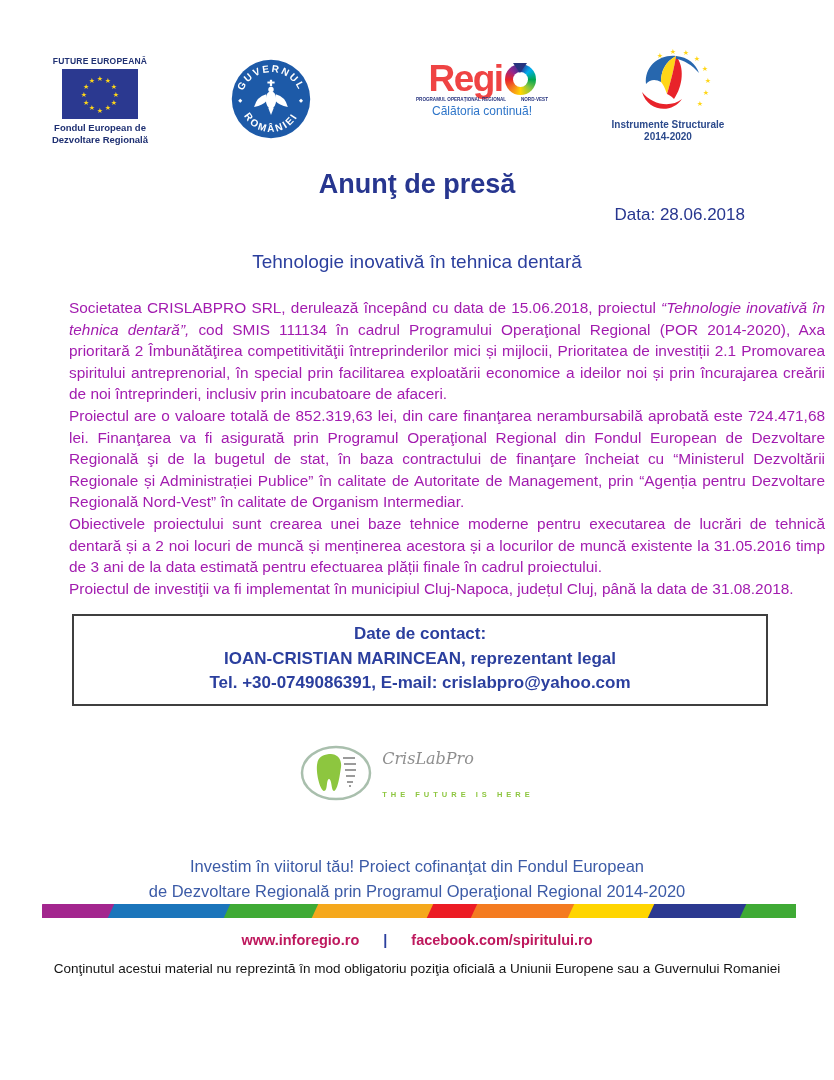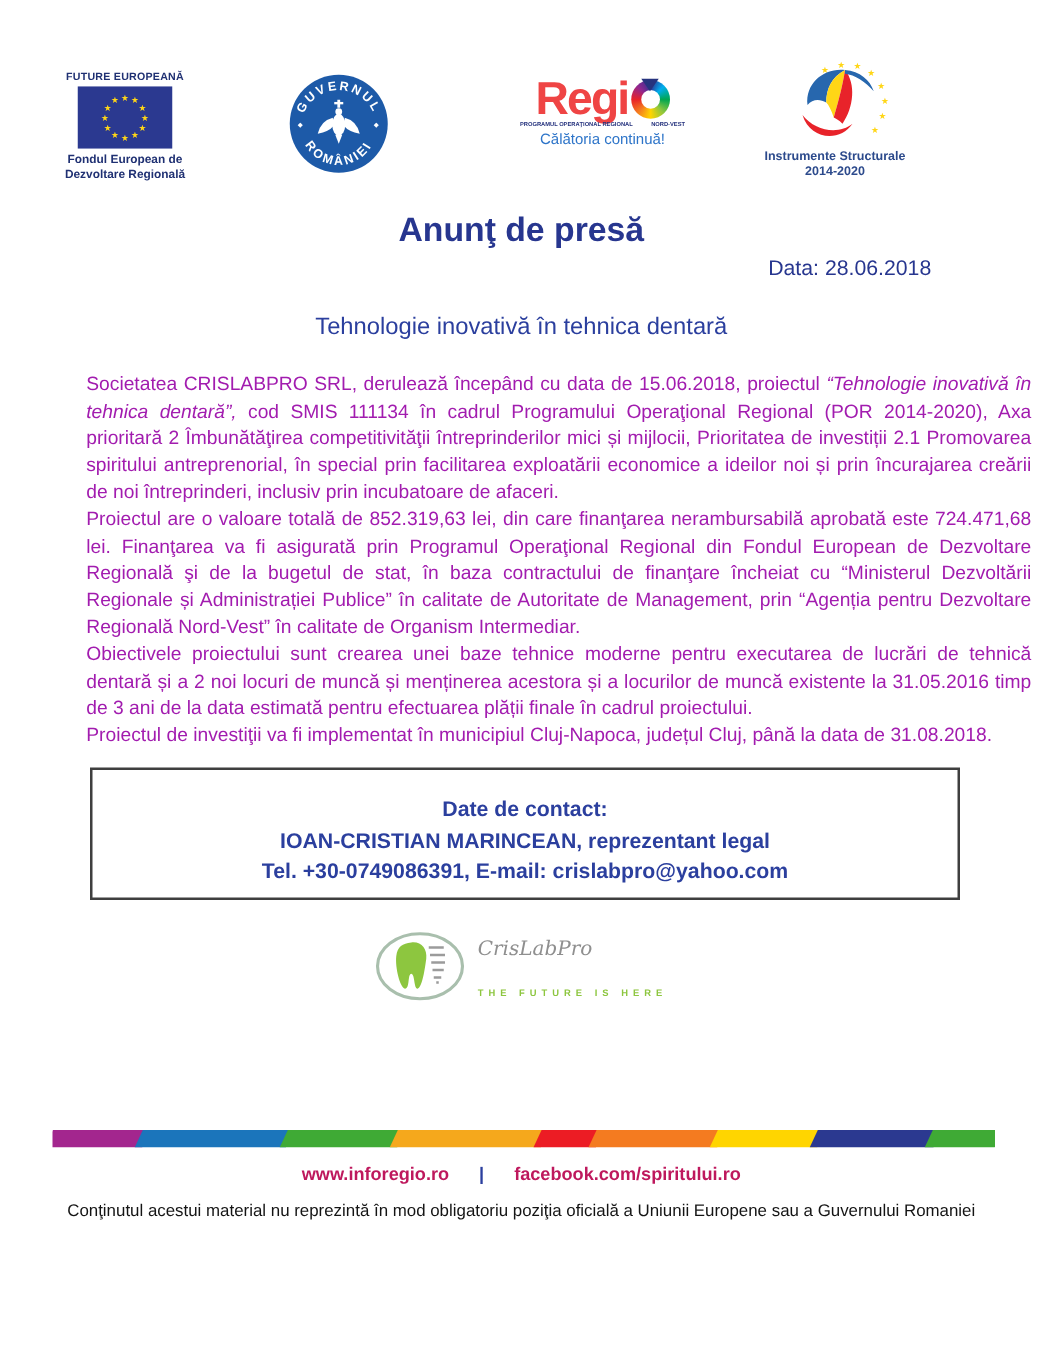--- a/index.html
+++ b/index.html
@@ -37,21 +37,21 @@
 
   
   .body-text{position:absolute;top:297px;left:40px;width:756px;color:#a21caf;
              font-size:15.4px;line-height:21.6px;text-align:justify;margin-left:29px;}
   .body-text p{margin:0;}
   .it{font-style:italic;}
 
   
   .contact-box{position:absolute;top:614px;left:72px;width:692px;border:2px solid #3f3f3f;
                text-align:center;color:#2b3f9e;font-weight:bold;font-size:17px;line-height:24.5px;
-               padding:20px 0 8px;}
+               padding:6px 0 8px;}
 
   
   .clp{position:absolute;top:744px;left:0;right:0;display:flex;justify-content:center;align-items:center;gap:10px;}
   .clp-name{font-family:"DejaVu Serif",serif;font-style:italic;font-size:16px;color:#8f8f8f;line-height:24px;}
   .clp-tag{font-size:7.5px;letter-spacing:4px;color:#8dc63f;font-weight:bold;margin-top:19px;}
 
   
   .invest{position:absolute;top:854px;left:0;right:0;text-align:center;color:#3c5ba7;
           font-size:16.5px;line-height:25px;}
   .stripe{position:absolute;top:904px;left:42px;width:754px;height:14px;display:flex;overflow:hidden;}
@@ -181,20 +181,24 @@
         <line x1="47" y1="38" x2="53" y2="38"></line>
         <line x1="49" y1="42" x2="51" y2="42"></line>
       </g>
     </svg>
     <div>
       <div class="clp-name">CrisLabPro</div>
       <div class="clp-tag">THE FUTURE IS HERE</div>
     </div>
   </div>
 
+  <div class="invest">
+    <div>Investim în viitorul tău! Proiect cofinanţat din Fondul European</div>
+    <div>de Dezvoltare Regională prin Programul Operaţional Regional 2014-2020</div>
+  </div>
 
   <div class="stripe">
       <div class="stripe-seg" style="background: rgb(163, 38, 142); flex-grow: 9.7;"></div>
       <div class="stripe-seg" style="background: rgb(27, 117, 187); flex-grow: 15;"></div>
       <div class="stripe-seg" style="background: rgb(63, 170, 53); flex-grow: 11.6;"></div>
       <div class="stripe-seg" style="background: rgb(245, 168, 28); flex-grow: 15;"></div>
       <div class="stripe-seg" style="background: rgb(236, 28, 36); flex-grow: 6.2;"></div>
       <div class="stripe-seg" style="background: rgb(244, 123, 32); flex-grow: 12.7;"></div>
       <div class="stripe-seg" style="background: rgb(255, 213, 0); flex-grow: 10.6;"></div>
       <div class="stripe-seg" style="background: rgb(43, 57, 144); flex-grow: 12.2;"></div>

